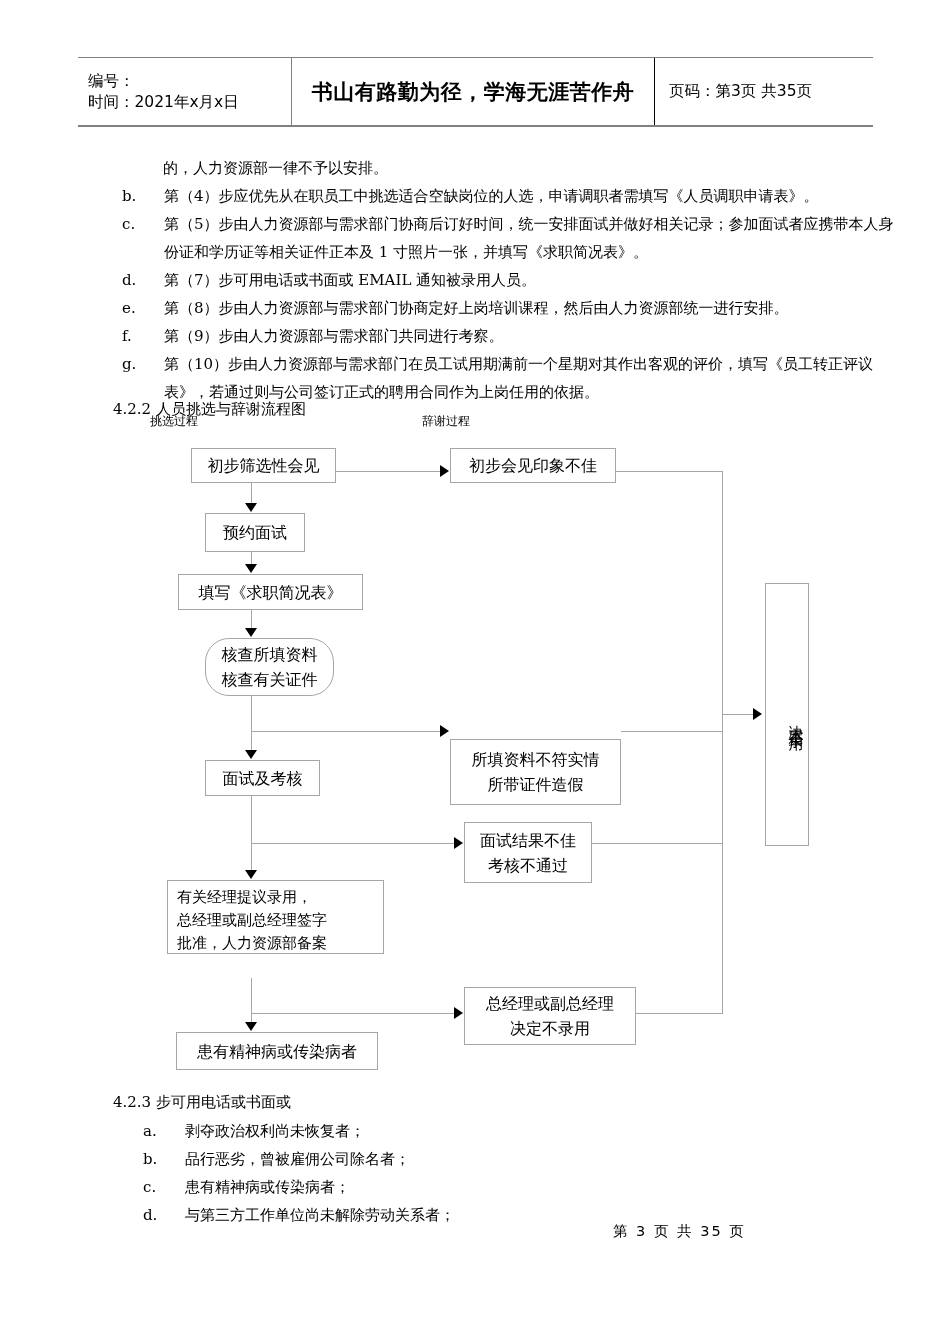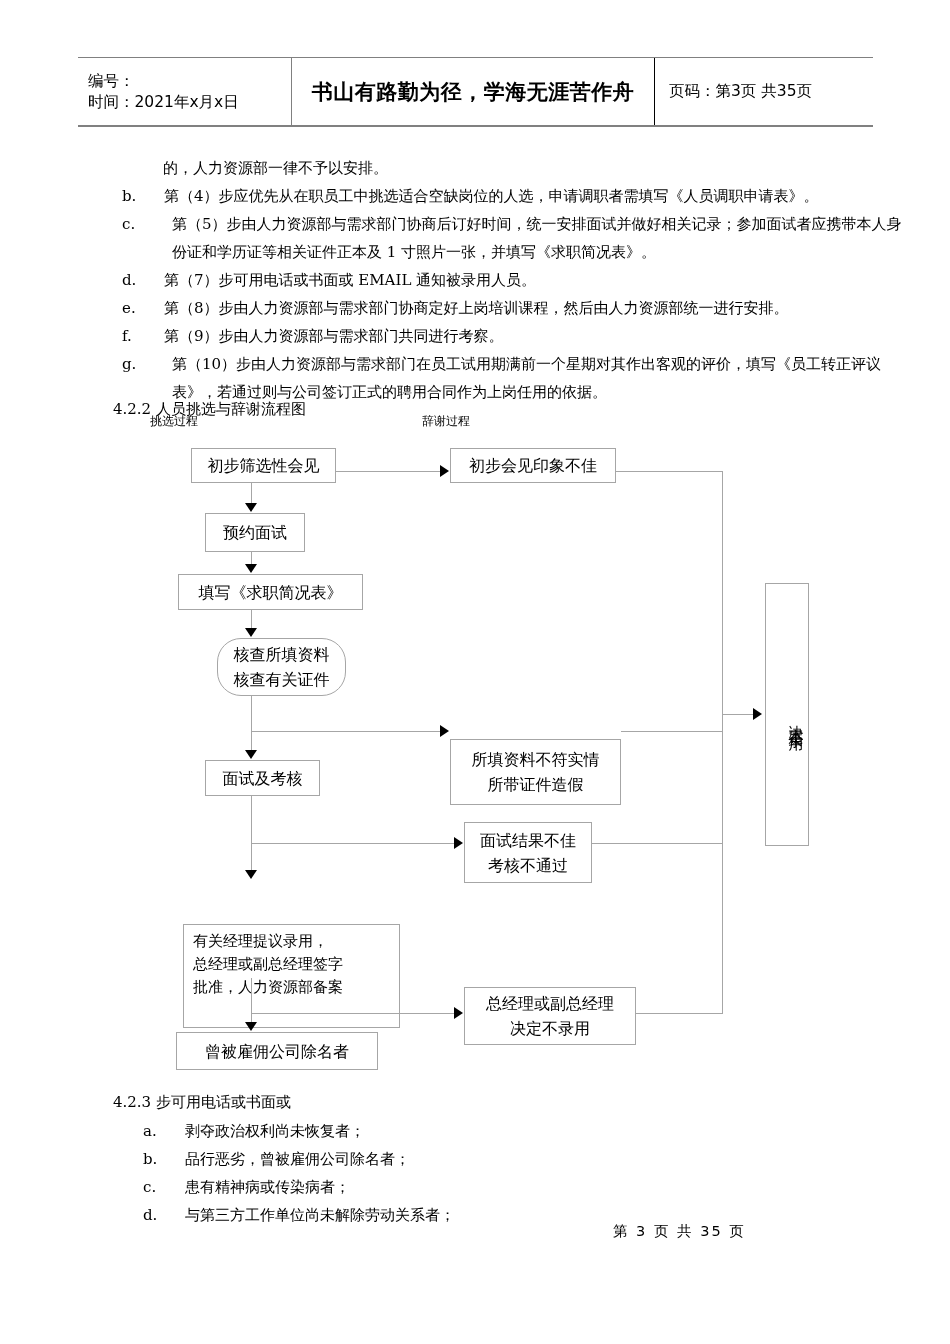--- a/index.html
+++ b/index.html
@@ -95,21 +95,21 @@
     position: absolute;
     left: 0;
     width: 40px;
     font-family: "DejaVu Serif", "Liberation Serif", serif;
   }
   .list-item .itxt {
     display: block;
     margin-left: 42px;
     width: 740px;
   }
-  .list-item .itxt .l2 { display: block; margin-left: 8px; }
+  .list-item .itxt .l2 { display: block; }
 
   .sec-head {
     position: absolute;
     left: 113px;
     font-size: 15px;
     line-height: 26px;
     white-space: nowrap;
   }
 
   
@@ -264,37 +264,37 @@
   </div>
 
   <div class="fbox" style="left:205px; top:513px; width:100px; height:39px;">
     <span class="ln">预约面试</span>
   </div>
 
   <div class="fbox" style="left:178px; top:574px; width:185px; height:36px;">
     <span class="ln">填写《求职简况表》</span>
   </div>
 
-  <div class="fbox" style="left:217px; top:638px; width:129px; height:58px;border-radius:24px;">
+  <div class="fbox" style="left:205px; top:638px; width:129px; height:58px;border-radius:24px;">
     <span class="ln">核查所填资料</span>
     <span class="ln">核查有关证件</span>
   </div>
 
   <div class="fbox" style="left:205px; top:760px; width:115px; height:36px;">
     <span class="ln">面试及考核</span>
   </div>
 
-  <div class="fbox left-align" style="left:183px; top:880px; width:217px; height:104px; font-size:15px; line-height:23px;margin-top:44px;">
+  <div class="fbox left-align" style="left:167px; top:880px; width:217px; height:74px; font-size:15px; line-height:23px;">
     <span class="ln">有关经理提议录用，</span>
     <span class="ln">总经理或副总经理签字</span>
     <span class="ln">批准，人力资源部备案</span>
   </div>
 
   <div class="fbox" style="left:176px; top:1032px; width:202px; height:38px;">
-    <span class="ln">曾被雇佣公司除名者</span>
+    <span class="ln">患有精神病或传染病者</span>
   </div>
 
   <div class="fbox" style="left:450px; top:448px; width:166px; height:35px;">
     <span class="ln">初步会见印象不佳</span>
   </div>
 
   <div class="fbox" style="left:450px; top:709px; width:171px; height:66px;margin-top:30px;">
     <span class="ln">所填资料不符实情</span>
     <span class="ln">所带证件造假</span>
   </div>

